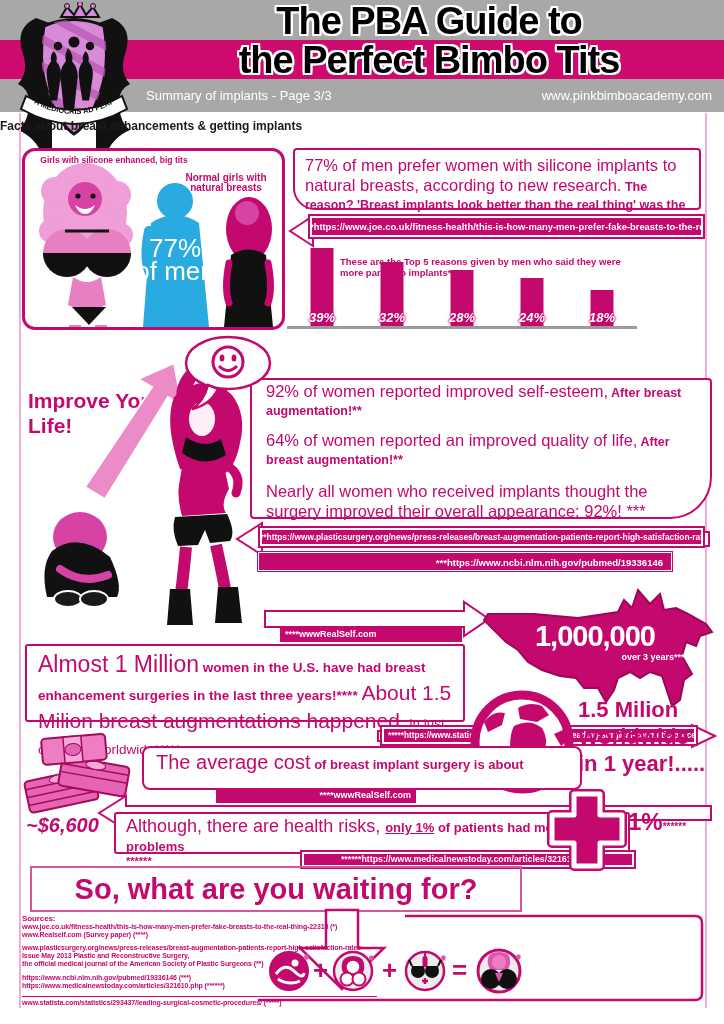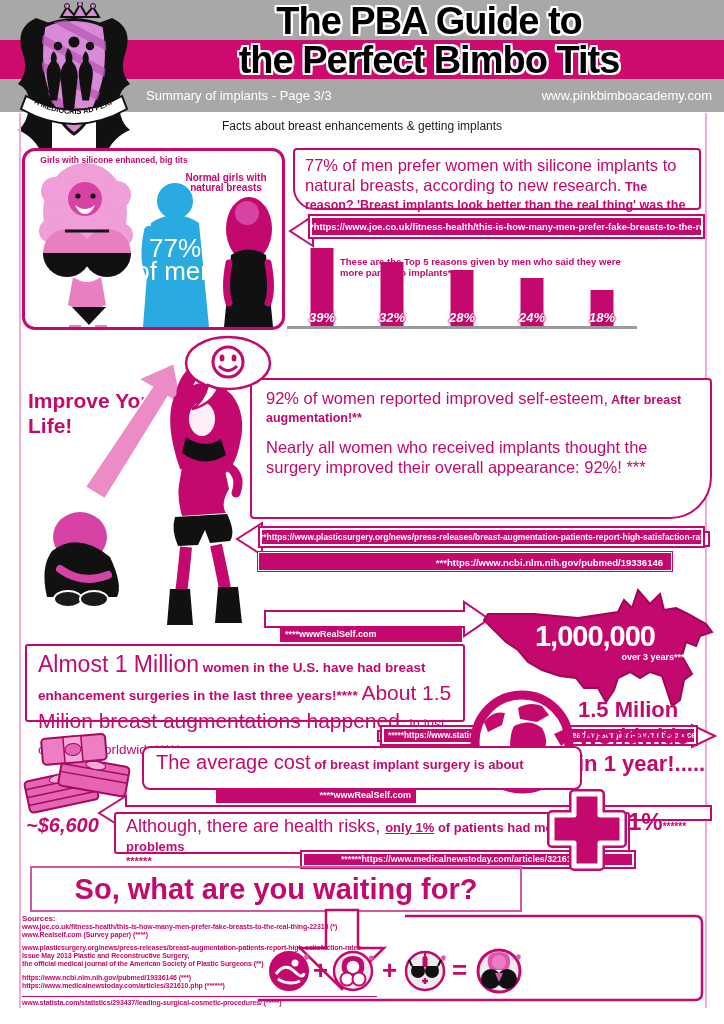--- a/index.html
+++ b/index.html
@@ -12,21 +12,21 @@
   .hdr-gray{top:0;left:0;width:724px;height:112px;background:#a8a8a8;}
   .hdr-band{top:40px;left:0;width:724px;height:39px;background:#cf0a6e;}
   .title{left:140px;right:6px;text-align:center;font-weight:bold;letter-spacing:-1px;
          color:#000;font-size:38px;line-height:40px;
          text-shadow:-2px -2px 0 #fff,2px -2px 0 #fff,-2px 2px 0 #fff,2px 2px 0 #fff,
                      0 -2px 0 #fff,0 2px 0 #fff,-2px 0 0 #fff,2px 0 0 #fff;}
   .t1{top:1px;} .t2{top:40px;}
   .hdr-sub{top:88px;left:146px;right:12px;display:flex;justify-content:space-between;
            color:#fff;font-size:13px;}
   .side-line{top:113px;width:2px;height:895px;background:#f2aed6;}
-  .facts{top:119px;left:0;width:724px;text-align:center;font-size:12px;font-weight:normal;color:#1a1a1a;}
+  .facts{top:119px;left:0;width:724px;font-size:12px;font-weight:bold;color:#1a1a1a;}
   
   .pbox{border:3px solid #c4096e;background:#fff;box-sizing:border-box;border-radius:5px;}
   .urlbar{background:#c4096e;color:#fff;font-weight:bold;white-space:nowrap;overflow:hidden;
           box-sizing:border-box;}
   .urlbar.inset{border:2px solid #c4096e;box-shadow:inset 0 0 0 2px #fff;}
   .bigtxt{color:#c4096e;font-size:16.5px;line-height:20px;}
   .smalltxt{color:#c4096e;font-size:12.5px;font-weight:bold;}
   
   .chart{left:287px;top:246px;width:350px;height:80px;border-bottom:3px solid #9a9a9a;font-style:italic;}
   .bar-col{position:absolute;bottom:0;width:70px;}
@@ -212,23 +212,26 @@
     <g>
       <ellipse cx="206" cy="28" rx="42" ry="26" fill="#fff" stroke="#c4096e" stroke-width="2.5"></ellipse>
       <path d="M186,50 q-4,16 -16,24 q18,-4 26,-20 z" fill="#fff" stroke="#c4096e" stroke-width="2.5"></path>
       <circle cx="206" cy="27" r="15" fill="none" stroke="#c4096e" stroke-width="3"></circle>
       <ellipse cx="200" cy="23" rx="2.4" ry="3.6" fill="#c4096e"></ellipse>
       <ellipse cx="212" cy="23" rx="2.4" ry="3.6" fill="#c4096e"></ellipse>
       <path d="M197,31 q9,9 18,0" stroke="#c4096e" stroke-width="3" fill="none"></path>
     </g>
   </svg>
 
-  <div class="abs pbox" style="left:250px;top:378px;width:462px;height:141px;border-width:2.5px;border-radius:4px 4px 42px 4px;padding:8px 14px;z-index:1;">
+  <div class="abs pbox" style="left:250px;top:378px;width:462px;height:141px;border-width:2.5px;border-radius:4px 4px 42px 4px;padding:1px 14px;z-index:1;">
     <div style="margin-bottom:11px;">
       <span class="bigtxt">92% of women reported improved self-esteem,</span><span class="smalltxt"> After breast augmentation!**</span>
+    </div>
+    <div style="margin-bottom:13px;">
+      <span class="bigtxt">64% of women reported an improved quality of life,</span><span class="smalltxt"> After breast augmentation!**</span>
     </div>
     <div><span class="bigtxt">Nearly all women who received implants thought the surgery improved their overall appearance: 92%! ***</span></div>
   </div>
 
   <svg class="abs arrow-svg" style="left:234px;top:519px;" width="478" height="40" viewBox="0 0 478 40">
     <polygon points="3,20 28,4 28,13 475,13 475,27 28,27 28,36" fill="#fff" stroke="#c4096e" stroke-width="2"></polygon>
   </svg>
   <div class="abs urlbar inset" style="left:258px;top:526px;width:447px;height:22px;font-size:8.4px;line-height:18px;text-align:right;padding-right:8px;">**https://www.plasticsurgery.org/news/press-releases/breast-augmentation-patients-report-high-satisfaction-rates</div>
   <div class="abs urlbar" style="left:258px;top:552px;width:414px;height:19px;font-size:9.5px;line-height:19px;text-align:right;padding-right:8px;border:1px solid #fff;outline:1px solid #c4096e;">***https://www.ncbi.nlm.nih.gov/pubmed/19336146</div>
 

